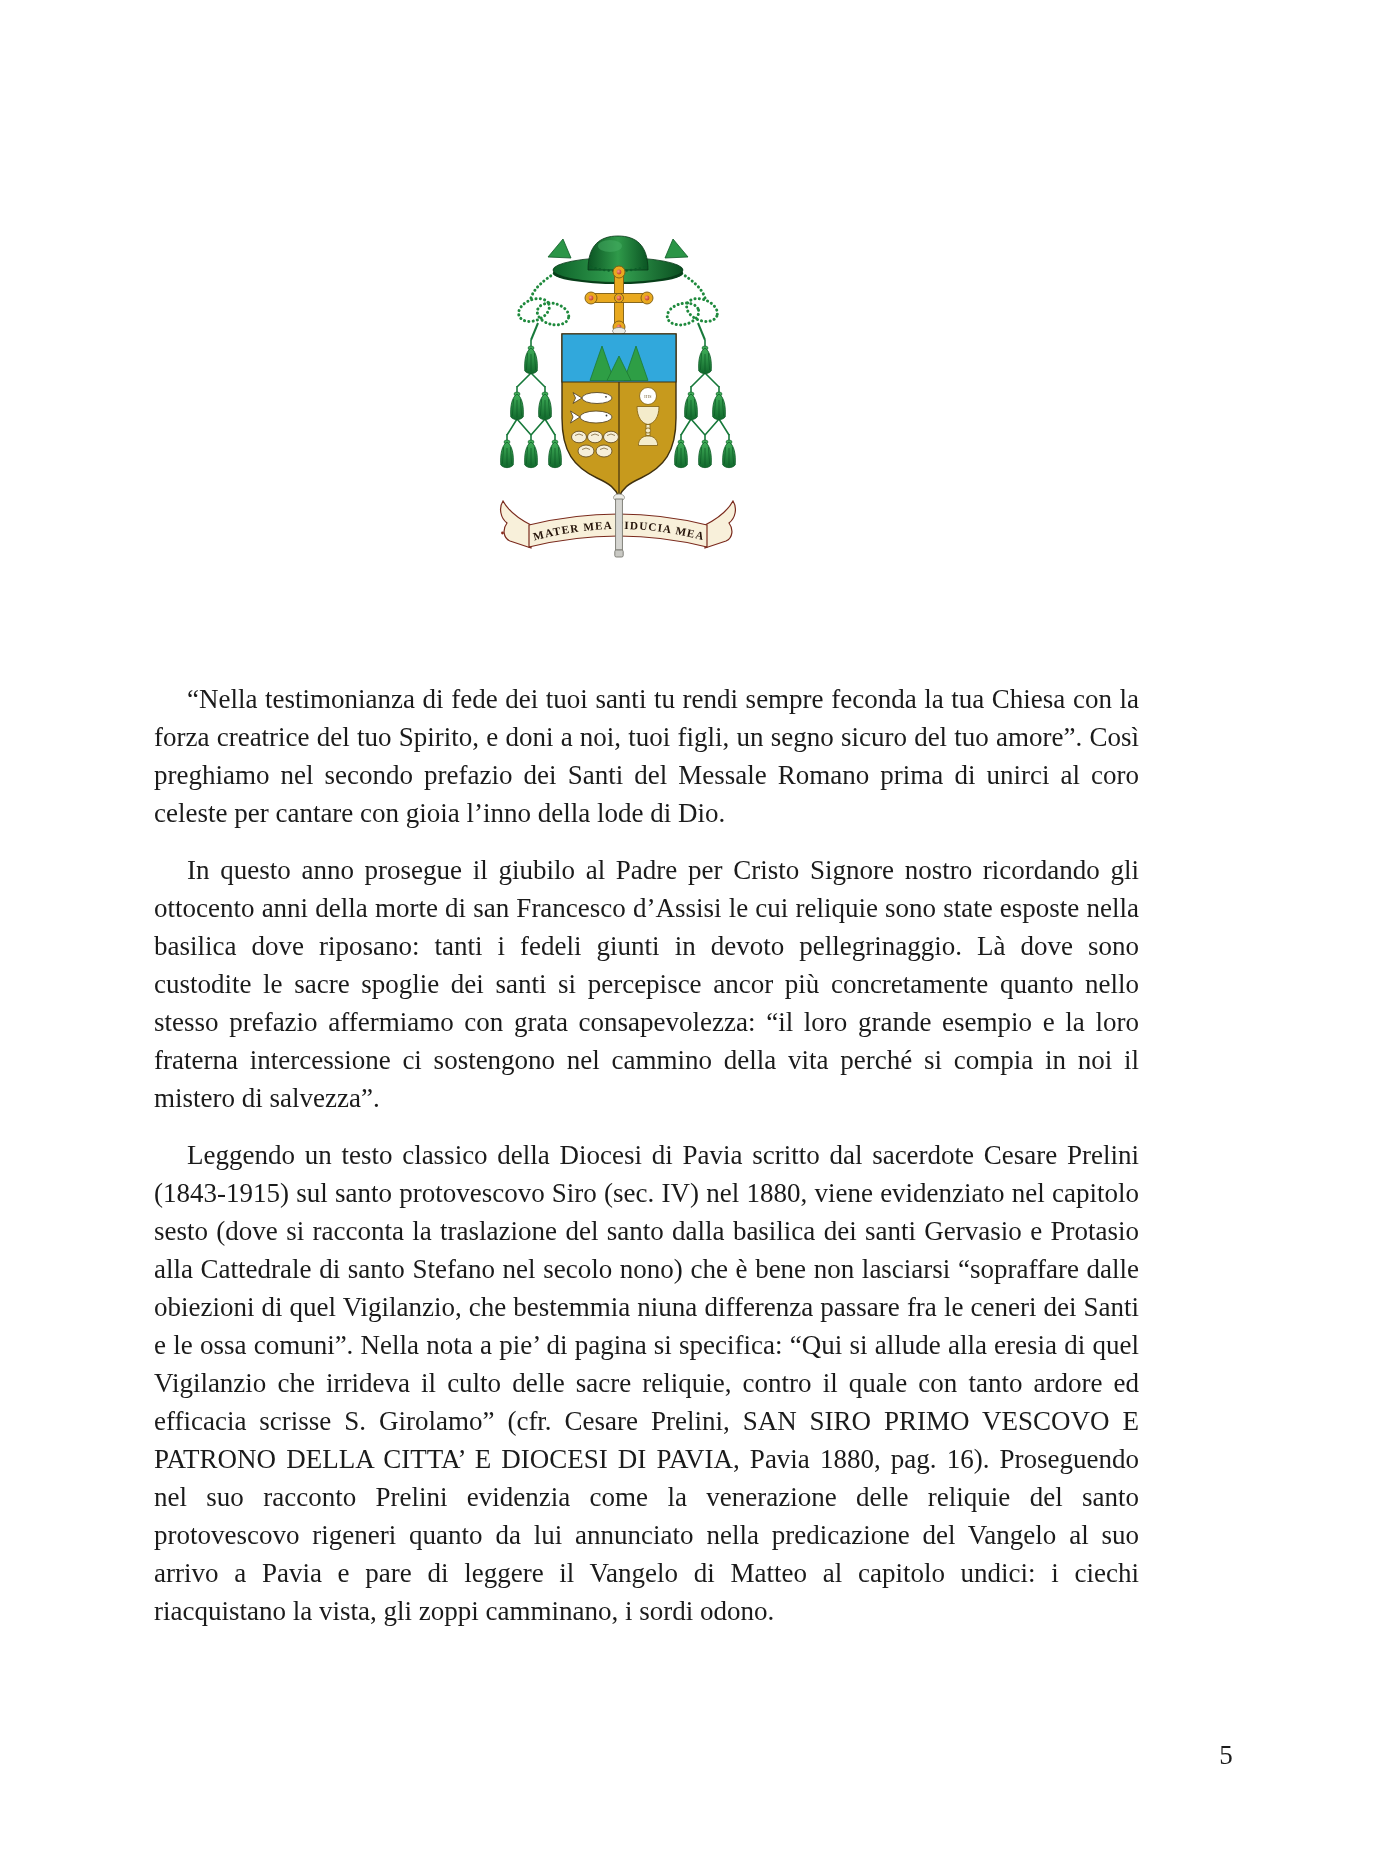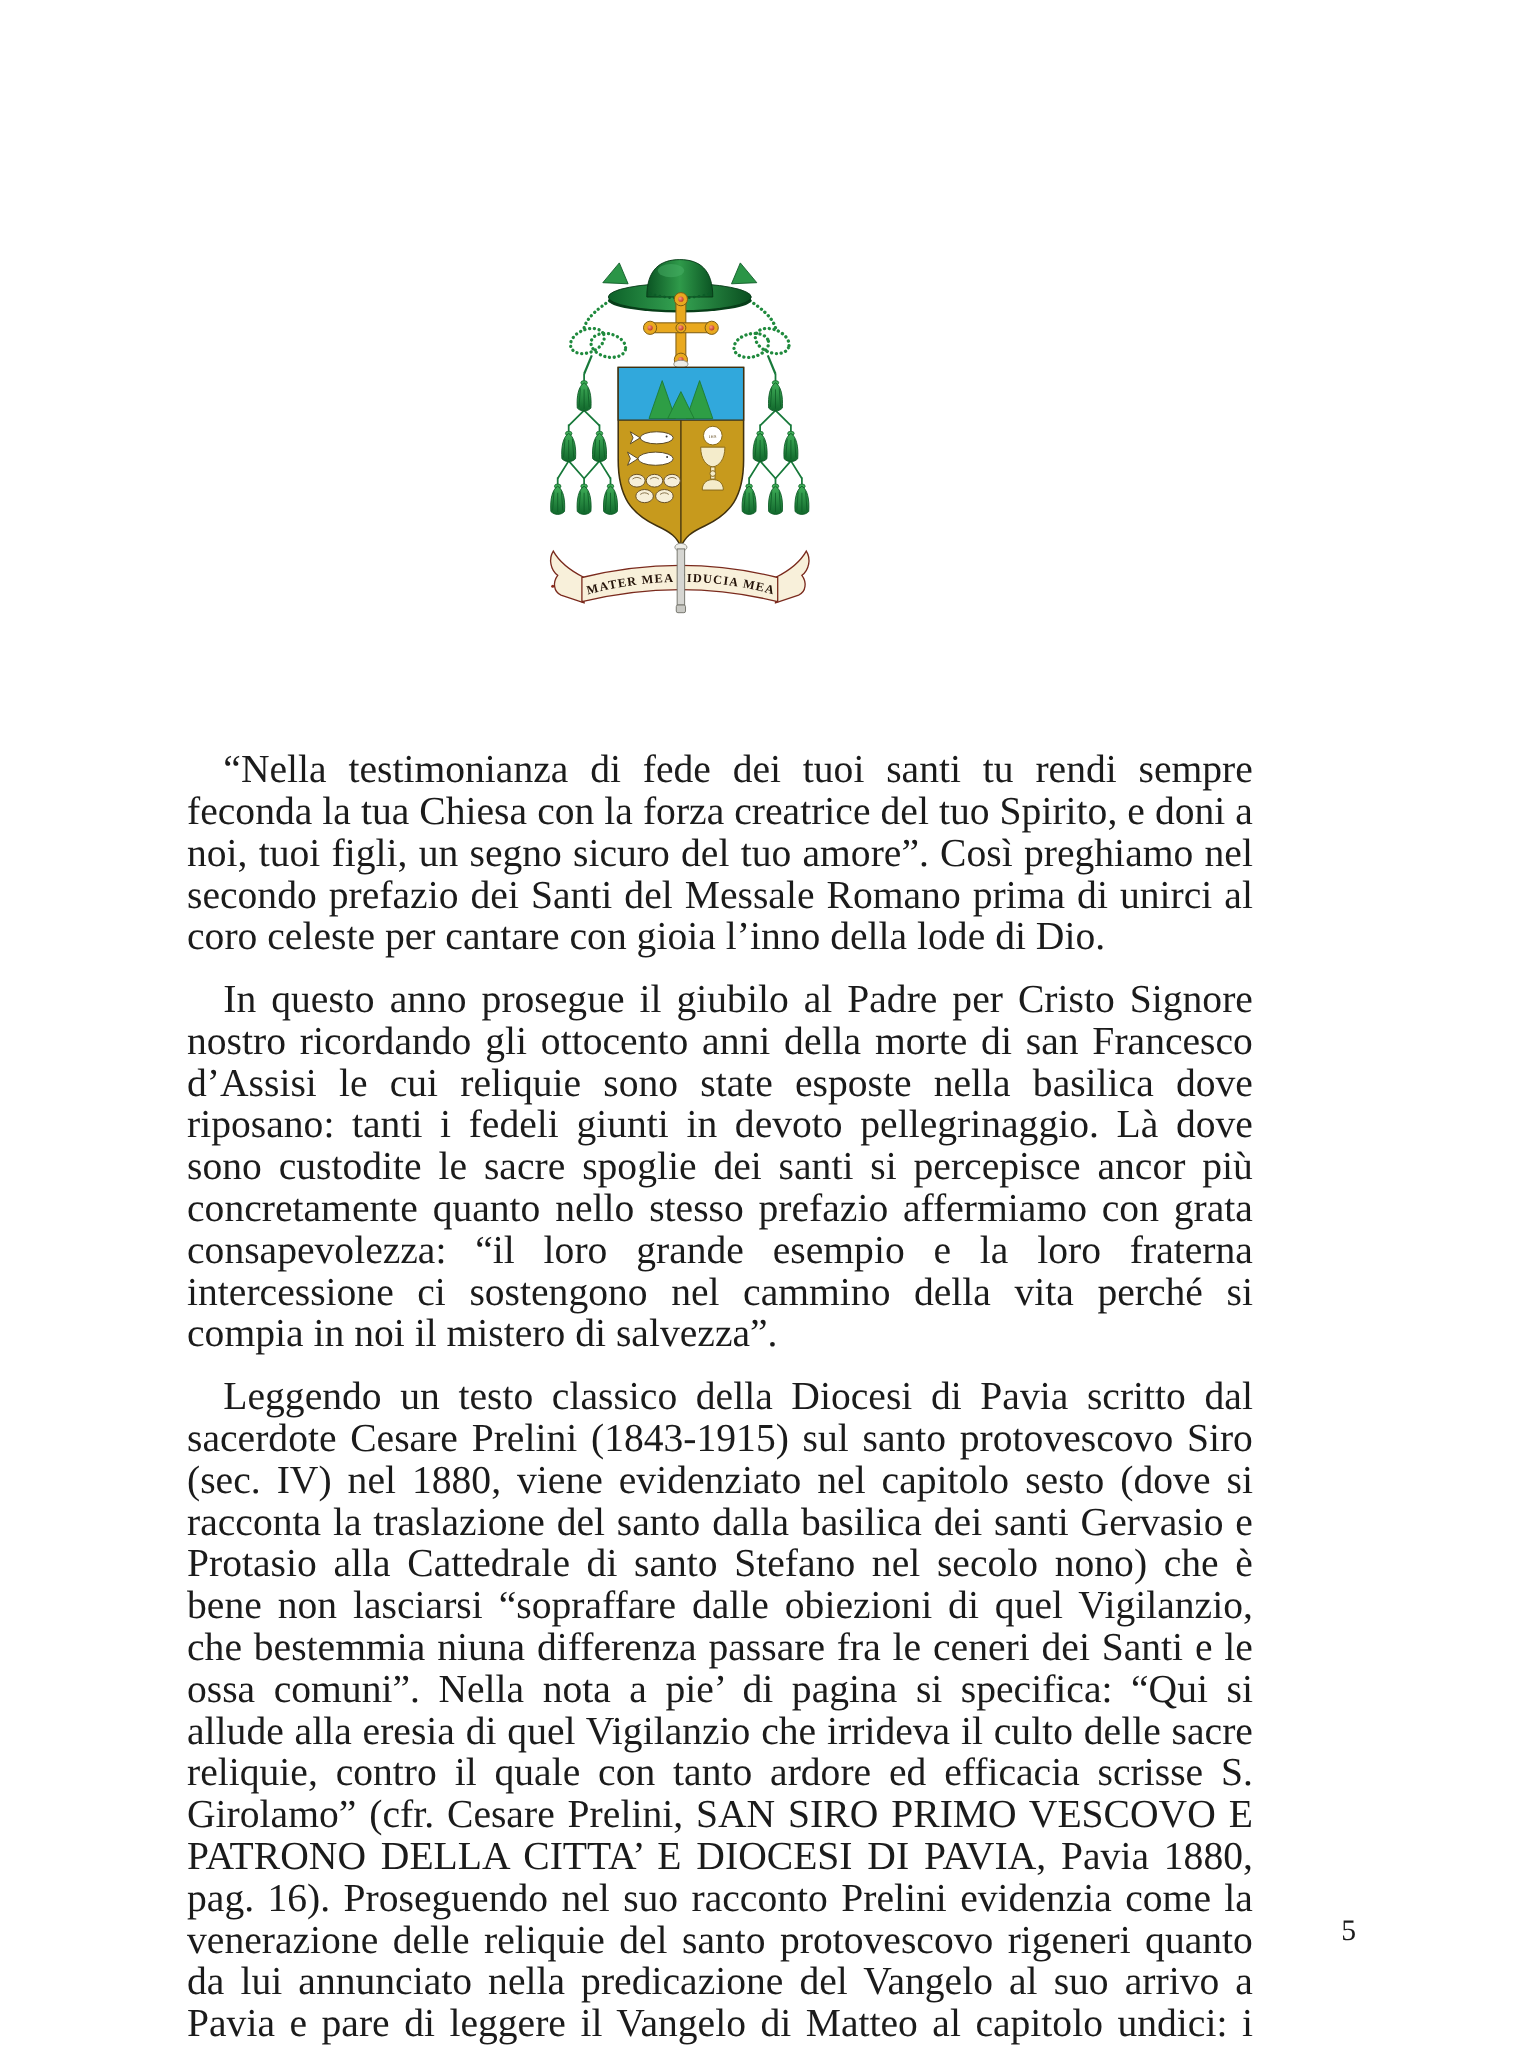--- a/index.html
+++ b/index.html
@@ -3,21 +3,21 @@
 <meta charset="utf-8">
 <style>
   html,body { margin:0; padding:0; background:#ffffff; }
   .page {
     position:relative; width:1388px; height:1860px; background:#ffffff;
     font-family:"Liberation Serif", serif; color:#1b1b1b; overflow:hidden;
   }
   .crest { position:absolute; left:498px; top:226px; width:240px; height:340px; }
   .text-block { position:absolute; left:154px; top:680px; width:985px; }
   .para {
-    margin:0 0 19px 16px; font-size:36px; line-height:38px;
+    margin:0 0 19px 0; font-size:27px; line-height:38px;
     text-align:justify; text-indent:33px; color:#1b1b1b;
   }
   .page-number { position:absolute; left:1206px; top:1740px; width:40px; text-align:center; font-size:27px; }
   .motto-text {
     font-family:"Liberation Serif", serif; font-weight:bold;
     font-size:11.2px; letter-spacing:1.1px; fill:#241309;
   }
   .ihs-text { font-family:"Liberation Serif", serif; font-size:4px; letter-spacing:.3px; fill:#6a5226; }
 </style>
 </head>

